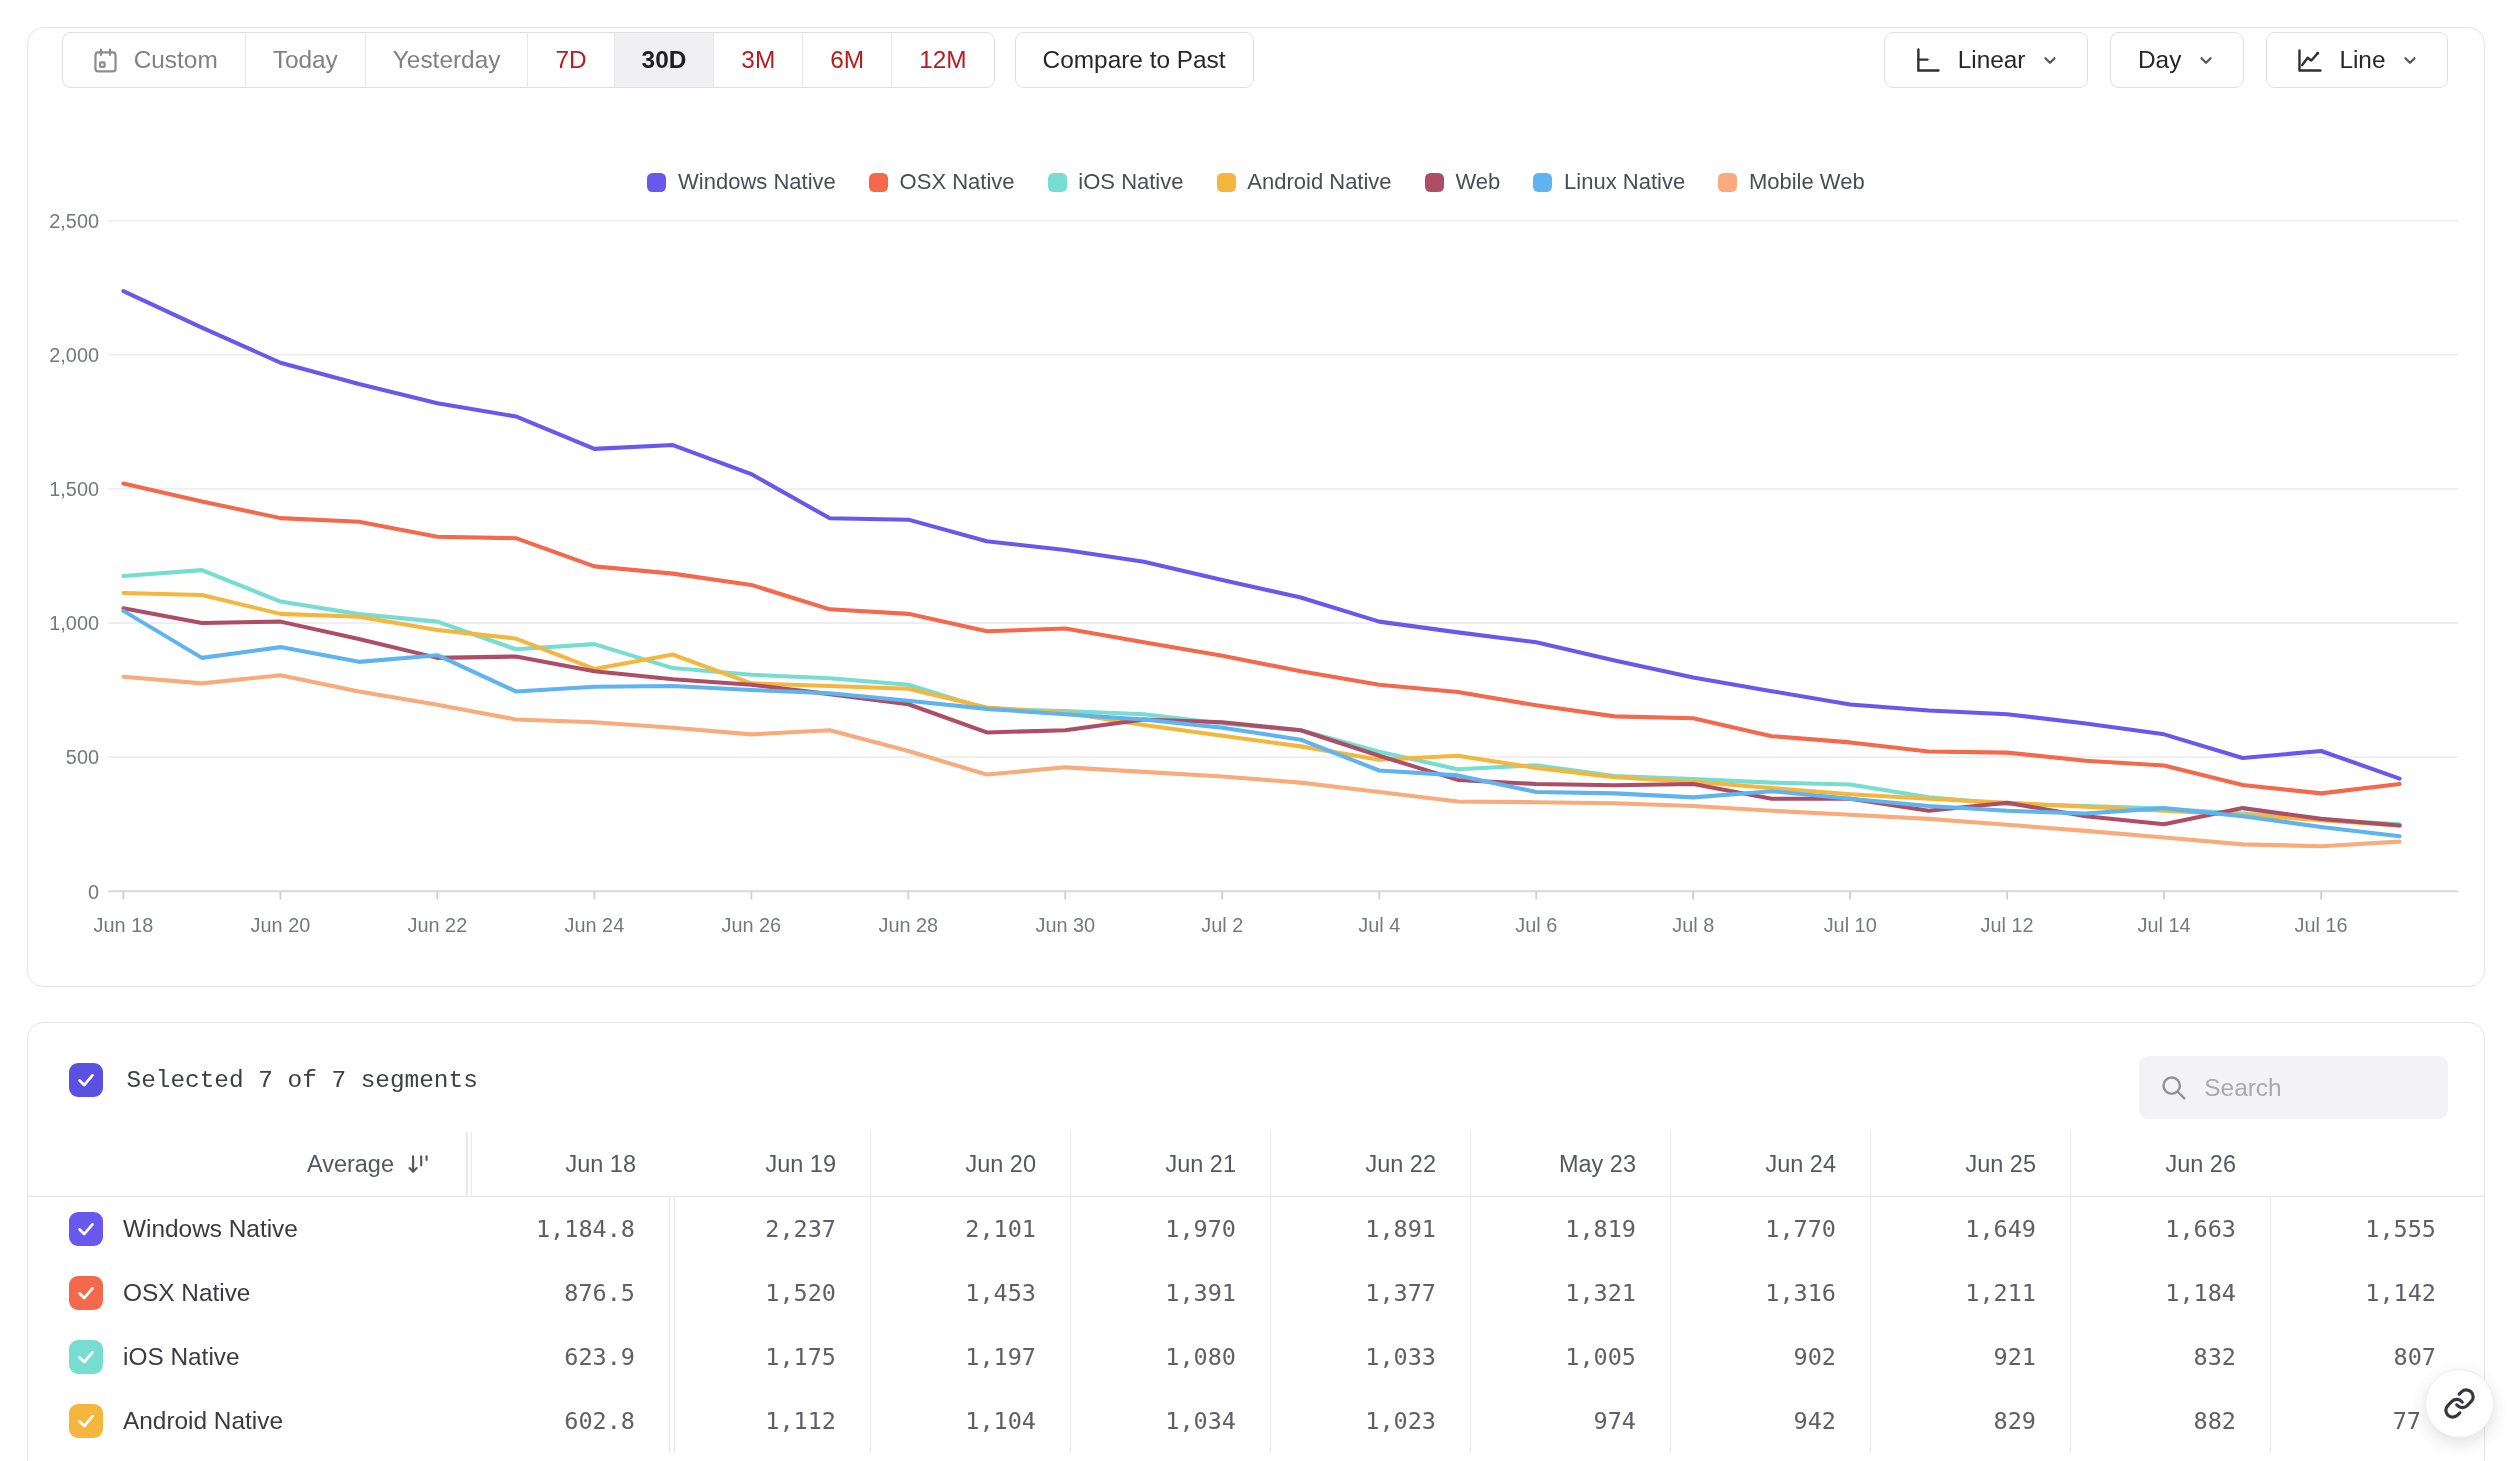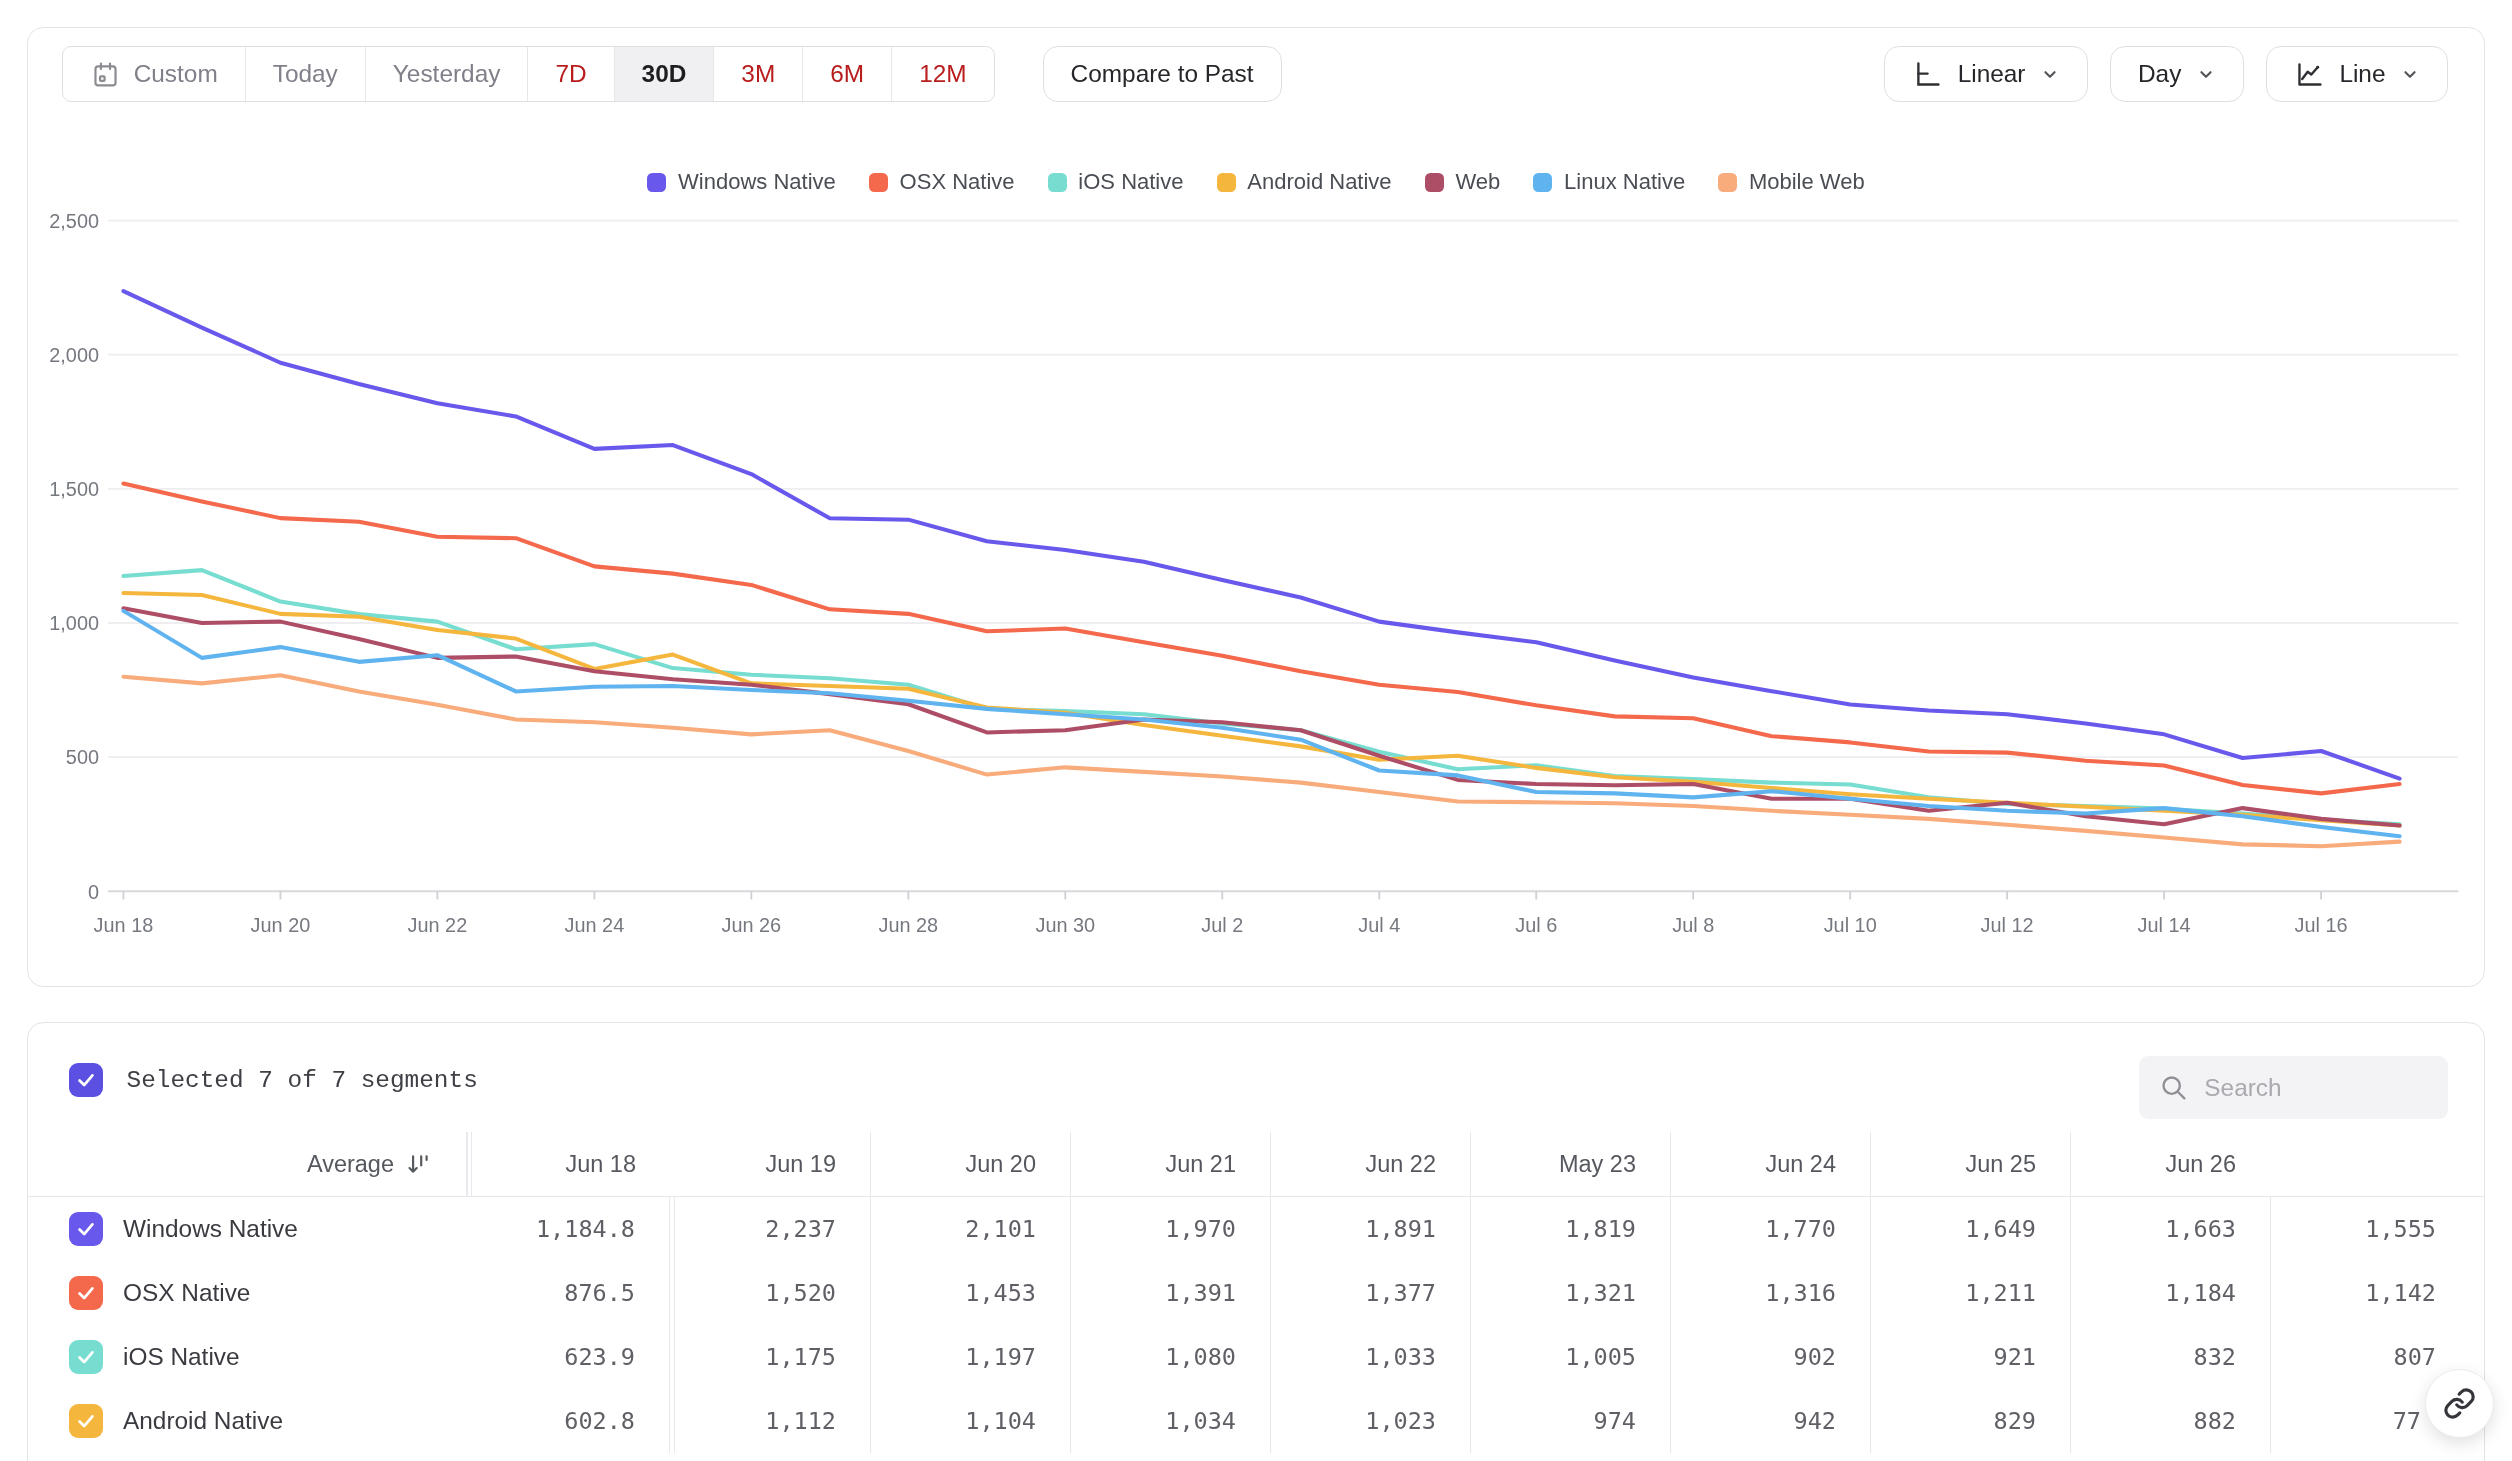--- a/index.html
+++ b/index.html
@@ -4,29 +4,29 @@
 <style>
   * { margin:0; padding:0; box-sizing:border-box; }
   html,body { width:2512px; height:1461px; overflow:hidden; background:#ffffff;
               font-family:"Liberation Sans", sans-serif; }
   .card { position:absolute; left:27px; width:2458px; background:#fff;
           border:0.9px solid #e3e3e7; border-radius:16.3px; }
   #chart-card { top:27px; height:960px; }
   #table-card { top:1022px; height:651px; }
 
   
-  #toolbar { position:absolute; top:18px; left:34px; right:36px; height:56px; display:flex; align-items:center;gap:28px; }
+  #toolbar { position:absolute; top:4px; left:34px; right:36px; height:56px; display:flex; align-items:center; }
   #seg-control { display:flex; height:56px; border:0.9px solid #dfdfe3; border-radius:9px; overflow:hidden; background:#fff; }
   .seg-item { display:flex; align-items:center; gap:12.7px; padding:0 27px; font-size:24.4px; color:#80808a;
               border-left:0.9px solid #e7e7ea; cursor:pointer; white-space:nowrap; }
   .seg-item:first-child { border-left:none; }
   .seg-item.dim { color:#b91c1c; }
   .seg-item.active { background:#f0f0f2; color:#1d1d22; font-weight:700; }
   .btn { display:flex; align-items:center; gap:14.5px; height:56px; padding:0 27px; border:0.9px solid #dfdfe3;
-         border-radius:15px; font-size:24.4px; color:#26262b; font-weight:500; background:#fff; cursor:pointer; white-space:nowrap; }
+         border-radius:9px; font-size:24.4px; color:#26262b; font-weight:500; background:#fff; cursor:pointer; white-space:nowrap; }
   #compare-btn { margin-left:20px; }
   #right-controls { position:absolute; right:0; top:0; display:flex; gap:22px; }
   .chev { width:20px; height:20px; stroke:#55555b; }
   .tool-icon { width:31px; height:31px; stroke:#2f2f33; }
 
   
   #legend { position:absolute; top:141px; left:0; width:100%; display:flex; justify-content:center; gap:33px; }
   .legend-item { display:flex; align-items:center; gap:11.8px; }
   .legend-swatch { width:19px; height:19px; border-radius:5.4px; }
   .legend-label { font-size:22px; color:#4a4e54; }

